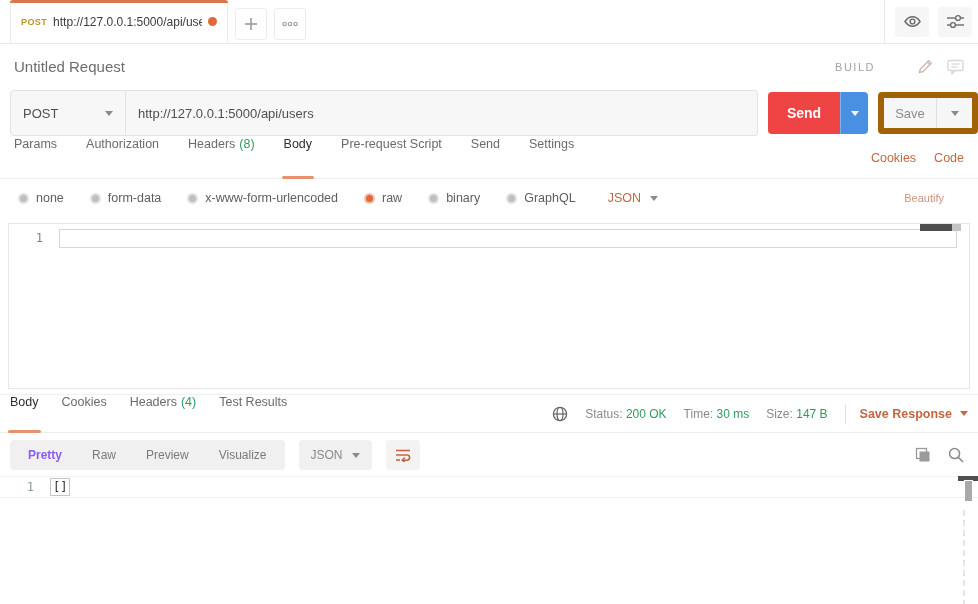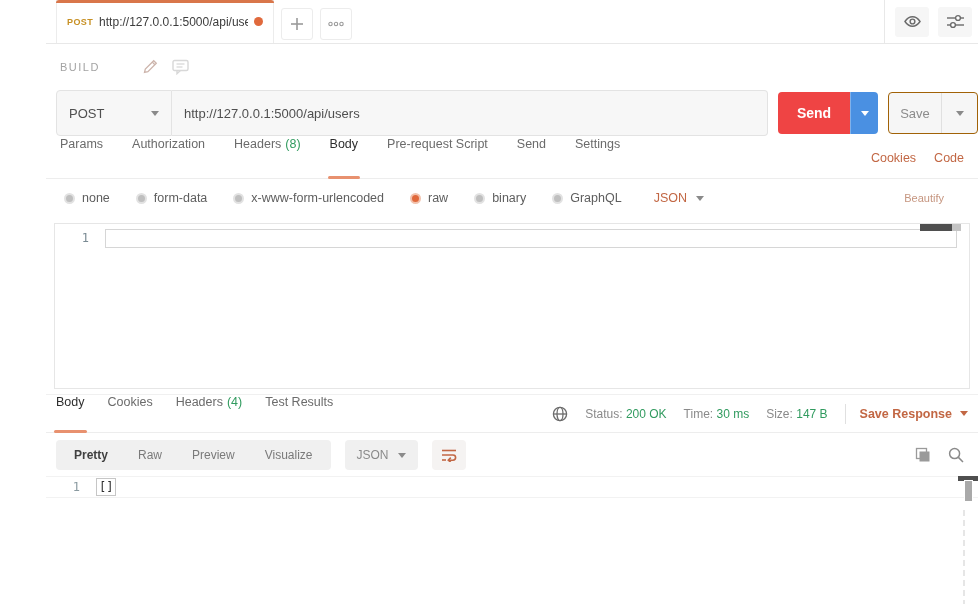--- a/index.html
+++ b/index.html
@@ -1,17 +1,17 @@
 <!DOCTYPE html>
 <html><head>
 <meta charset="utf-8">
 <style>
   * { margin:0; padding:0; box-sizing:border-box; }
   body { font-family:"Liberation Sans", sans-serif; background:#fff; }
-  .app { position:relative; width:978px; height:604px; background:#fff; overflow:hidden; color:#5e5e5e;padding-left:46px; }
+  .app { position:relative; width:978px; height:604px; background:#fff; overflow:hidden; color:#5e5e5e; }
 
   
   .tabbar { height:44px; display:flex; align-items:stretch; border-bottom:1px solid #e8e8e8; }
   .req-tab { position:relative; margin-left:10px; width:218px; display:flex; align-items:center; gap:6px;
              padding:0 10px; border-left:1px solid #ececec; border-right:1px solid #ececec; background:#fff; cursor:pointer;}
   .req-tab .topline { position:absolute; top:0; left:-1px; right:-1px; height:3px; background:#d9764a; border-radius:3px 3px 0 0; }
   .req-tab .method { font-size:9px; font-weight:bold; color:#c79024; letter-spacing:.4px; }
   .req-tab .taburl { font-size:12px; color:#3c3c3c; white-space:nowrap; overflow:hidden; }
   .dot { width:9px; height:9px; border-radius:50%; background:#e0693c; flex:none; }
   .sq-btn { width:32px; height:32px; margin:8px 0 0 7px; border:1px solid #ececec; border-radius:3px;
@@ -41,21 +41,21 @@
                    display:flex; align-items:center; padding:0 12px; cursor:pointer; }
   .method-select .lbl { flex:1; font-size:13px; font-weight:500; color:#4f4f4f; }
   .url-input { flex:1; height:46px; background:#f7f7f7; border:1px solid #e3e3e3; border-left:none;
                border-radius:0 4px 4px 0; font-size:13px; color:#4f4f4f; padding:0 12px;
                font-family:"Liberation Sans", sans-serif; outline:none; }
   .send-split { display:flex; margin-left:10px; height:42px; border-radius:4px; overflow:hidden; flex:none; }
   .send-main { width:72px; background:#ef4444; color:#fff; font-size:14px; font-weight:bold; border:none;
                cursor:pointer; font-family:"Liberation Sans", sans-serif; }
   .send-caret { width:28px; background:#4a90e2; border:none; border-left:1px solid rgba(255,255,255,.3);
                 display:flex; align-items:center; justify-content:center; cursor:pointer; }
-  .save-split { display:flex; margin-left:10px; height:42px; border:1px solid #a16207; border-radius:4px;
+  .save-split { display:flex; margin-left:10px; height:42px; border:6px solid #a16207; border-radius:4px;
                 overflow:hidden; flex:none; background:#f6f6f6; }
   .save-main { width:52px; background:transparent; color:#8c8c8c; font-size:13px; border:none; cursor:pointer;
                font-family:"Liberation Sans", sans-serif; }
   .save-caret { width:36px; border:none; border-left:1px solid #e0e0e0; background:transparent;
                 display:flex; align-items:center; justify-content:center; cursor:pointer; }
 
   
   .reqtabs { height:42px; display:flex; align-items:stretch; border-bottom:1px solid #ededed; padding:0 14px 0 14px; }
   .rtab { display:flex; align-items:flex-start; gap:4px; margin-right:29px; font-size:12.5px; color:#6b6b6b;
           cursor:pointer; position:relative; }
@@ -92,21 +92,21 @@
   .meta { display:flex; align-items:center; font-size:12px; color:#8a8a8a;justify-content:flex-end; }
   .meta .pair { margin-left:17px; white-space:nowrap; }
   .meta .val { color:#319b5f; }
   .meta-div { width:1px; height:20px; background:#e0e0e0; margin:0 14px 0 17px; align-self:center; }
   .save-resp { display:flex; align-items:center; gap:8px; color:#c26744; font-size:12.5px; font-weight:bold; cursor:pointer; }
 
   
   .resptools { height:34px; margin-top:5px; display:flex; align-items:center; padding:0 14px 0 10px; }
   .seg { display:flex; background:#f0f0f0; border-radius:4px; padding:3px; height:30px; align-items:center; }
   .seg .seg-item { padding:4px 15px; font-size:12px; color:#7a7a7a; cursor:pointer; border-radius:3px; }
-  .seg .seg-item.active { color:#404040; font-weight:bold; }
+  .seg .seg-item.active { color:#8b5cf6; font-weight:bold; }
   .resp-lang { display:flex; align-items:center; gap:9px; background:#f0f0f0; border-radius:4px; height:30px;
                padding:0 12px; margin-left:14px; cursor:pointer; }
   .resp-lang .lbl { font-size:12px; color:#8a8a8a; }
   .wrap-btn { width:34px; height:30px; background:#f5f3f2; border-radius:4px; margin-left:14px;
               display:flex; align-items:center; justify-content:center; cursor:pointer; }
   .rt-spacer { flex:1; }
   .rt-icon { margin-left:17px; cursor:pointer; display:flex; align-items:center; }
 
   
   .respbody { position:relative; height:134px; margin-top:4px; }
@@ -159,20 +159,21 @@
           <line x1="0" y1="4" x2="17" y2="4" stroke="#6b6b6b" stroke-width="1.4"></line>
           <circle cx="11" cy="4" r="2.4" fill="#fff" stroke="#6b6b6b" stroke-width="1.4"></circle>
           <line x1="0" y1="11" x2="17" y2="11" stroke="#6b6b6b" stroke-width="1.4"></line>
           <circle cx="6" cy="11" r="2.4" fill="#fff" stroke="#6b6b6b" stroke-width="1.4"></circle>
         </svg>
       </div>
     </div>
   </div>
 
   <div class="titlerow">
+    <span class="req-title">Untitled Request</span>
     <span class="build-lbl">BUILD</span>
     <span class="ghost-ic">
       <svg width="16" height="16" viewBox="0 0 16 16">
         <path d="M2.5 13.5l.8-3.4 8.4-8.4 2.6 2.6-8.4 8.4-3.4.8z" fill="none" stroke="#cdb5ac" stroke-width="1.3"></path>
         <line x1="10.3" y1="3.1" x2="12.9" y2="5.7" stroke="#cdb5ac" stroke-width="1.3"></line>
       </svg>
     </span>
     <span class="ghost-ic">
       <svg width="17" height="16" viewBox="0 0 17 16">
         <rect x="1" y="1.5" width="15" height="10" rx="1.5" fill="none" stroke="#d8d8d8" stroke-width="1.4"></rect>

